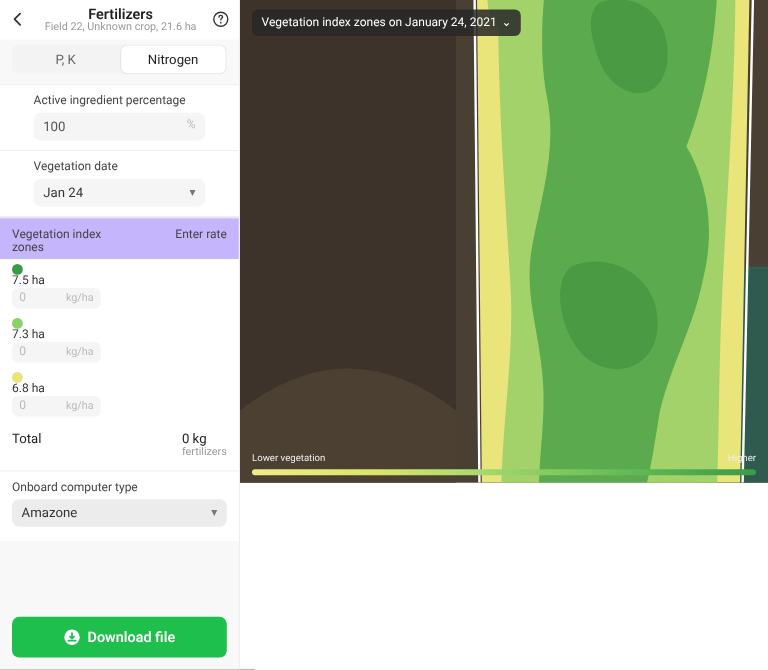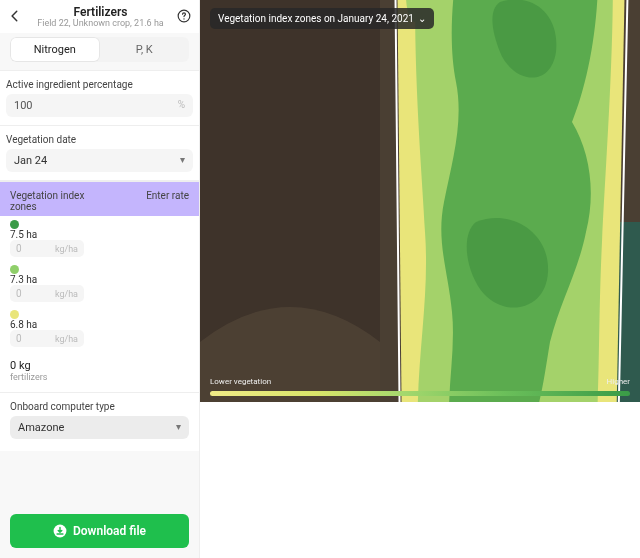--- a/index.html
+++ b/index.html
@@ -8,21 +8,21 @@
   .main { flex: 1; height: 402px; position: relative; background:#3b362e; }
   .header { display:flex; align-items:center; padding: 6px 8px 4px 8px; background: #fff; }
   .back { width: 18px; cursor: pointer; color:#333; }
   .title-wrap { flex:1; text-align:center; line-height:1.1; }
   .title { font-size: 12px; font-weight: 600; color: #222; }
   .sub { font-size: 9px; color: #999; }
   .help { width: 16px; text-align:right; color:#333; }
   .tabs { display:flex; background:#f3f3f3; border-radius:6px; margin: 4px 10px 8px 10px; overflow:hidden; }
   .tab { flex:1; text-align:center; font-size:11px; padding:6px 0; color:#666; cursor:pointer; }
   .tab.active { background:#fff; color:#222; border-radius:6px; box-shadow:0 0 0 1px #e6e6e6 inset; }
-  .panel { background:#fff; padding: 8px 6px; border-top:1px solid #eee; border-bottom:1px solid #eee; }
+  .panel { background:#fff; padding: 8px 28px; border-top:1px solid #eee; border-bottom:1px solid #eee; }
   .label { font-size: 10px; color:#444; margin-bottom:4px; }
   .field { display:flex; background:#f5f5f5; border-radius:6px; padding:5px 8px; font-size:11px; color:#888; }
   .field .val { flex:1; color:#555; }
   .unit { color:#bbb; font-size:10px; }
   .sel { cursor:pointer; }
   .caret { font-size:10px; color:#777; }
   .zones-head { display:flex; justify-content:space-between; font-size:10px; color:#444; padding: 8px 10px 4px 10px; background:#c4b5fd; border-top:1px solid #eee;}
   .zone-row { display:flex; align-items:flex-start; padding: 4px 10px; background:#fff;flex-direction:column; }
   .dot { width:9px; height:9px; border-radius:50%; margin-right:6px; flex:0 0 9px;}
   .zone-size { flex:1; font-size:10px; color:#333;}
@@ -59,22 +59,22 @@
     <div class="help">
       <svg width="14" height="14" viewBox="0 0 24 24">
           <circle cx="12" cy="12" r="10" stroke="#333" stroke-width="2" fill="none"></circle>
           <path d="M9.5 9a2.5 2.5 0 015 0c0 1.5-2.5 2-2.5 4" stroke="#333" stroke-width="2" fill="none" stroke-linecap="round"></path>
           <circle cx="12" cy="17" r="1.2" fill="#333"></circle>
         </svg>
     </div>
   </div>
 
   <div class="tabs">
+    <div class="tab">P, K</div>
     <div class="tab active">Nitrogen</div>
-    <div class="tab">P, K</div>
   </div>
 
   <div class="panel">
     <div class="label">Active ingredient percentage</div>
     <div class="field">
       <span class="val">100</span>
       <span class="unit">%</span>
     </div>
   </div>
 
@@ -110,20 +110,21 @@
   <div class="zone-row">
     <span class="dot" style="background:#e9e57a"></span>
     <span class="zone-size">6.8 ha</span>
     <div class="rate-in">
       <span class="ph">0</span>
       <span class="ru">kg/ha</span>
     </div>
   </div>
 
   <div class="total-row">
+    <div class="total-l">Total</div>
     <div class="total-r">
       <span>0 kg</span>
       <span class="fert">fertilizers</span>
     </div>
   </div>
 
   <div class="onboard">
     <div class="label">Onboard computer type</div>
     <div class="field sel" style="background:#ececec">
       <span class="val" style="color:#333">Amazone</span>

